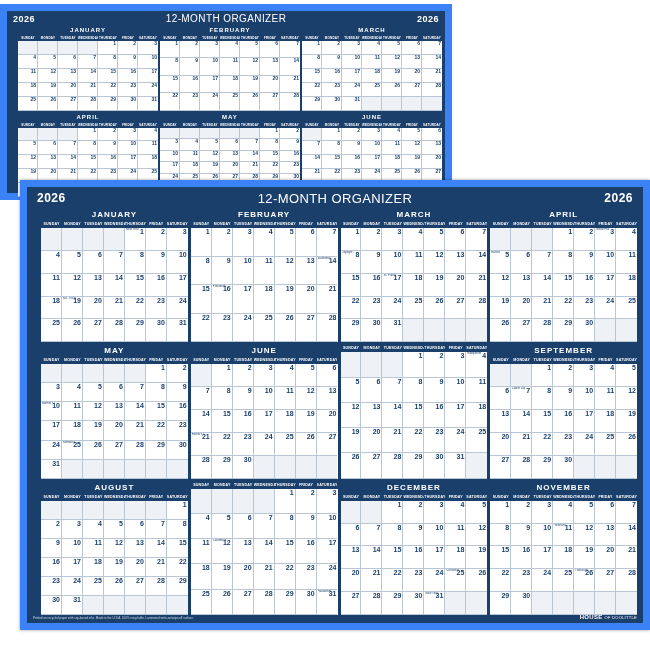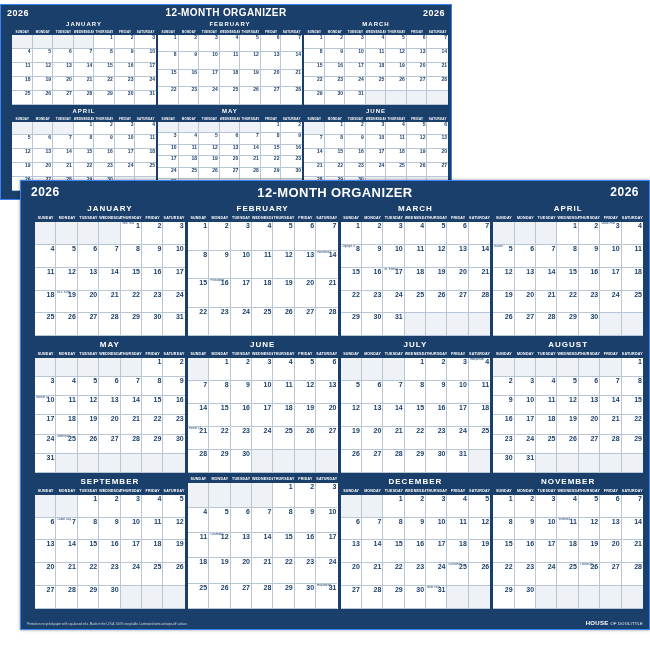--- a/index.html
+++ b/index.html
@@ -1,26 +1,26 @@
 <!DOCTYPE html>
 <html><head>
 <meta charset="utf-8">
 <style>
   html,body{margin:0;padding:0;background:#ffffff;}
   body{width:650px;height:650px;position:relative;font-family:"Liberation Sans",sans-serif;overflow:hidden;}
 
-  .poster{position:absolute;background:#1b3f6b;border:1px solid #3b82f6;box-sizing:border-box;}
+  .poster{position:absolute;background:#1b3f6b;border:7px solid #3b82f6;box-sizing:border-box;}
 
   
   #poster-back{left:0;top:4px;width:452px;height:196px;}
   #poster-front{left:20px;top:180px;width:630px;height:450px;box-shadow:0 0 3px rgba(0,0,0,.4);}
 
   .poster-head{display:flex;align-items:center;justify-content:space-between;color:#fff;}
   .poster-year{font-weight:bold;letter-spacing:.5px;}
-  .poster-title{font-weight:bold;letter-spacing:.4px;text-transform:uppercase;}
+  .poster-title{font-weight:normal;letter-spacing:.4px;text-transform:uppercase;}
 
   .grid{display:grid;gap:2px;margin-left:8px;}
 
   .month{background:#ffffff;display:flex;flex-direction:column;overflow:hidden;}
   .month-title{background:#1b3f6b;color:#fff;text-align:center;font-weight:bold;letter-spacing:1px;text-transform:uppercase;}
   .dow{display:grid;grid-template-columns:repeat(7,1fr);background:#1b3f6b;color:#fff;}
   .dow span{text-align:center;font-weight:bold;letter-spacing:.2px;overflow:hidden;white-space:nowrap;}
   .days{display:grid;grid-template-columns:repeat(7,1fr);flex:1;}
   .day{border-right:1px solid #b9c6d6;border-bottom:1px solid #b9c6d6;position:relative;color:#1b3f6b;}
   .day:nth-child(7n){border-right:none;}
@@ -1389,21 +1389,20 @@
           <div class="day">
             <span class="n">30</span>
           </div>
           <div class="day blank"></div>
           <div class="day blank"></div>
           <div class="day blank"></div>
           <div class="day blank"></div>
         </div>
       </div>
       <div class="month">
-        <div class="month-title">July</div>
         <div class="dow">
           <span>SUNDAY</span>
           <span>MONDAY</span>
           <span>TUESDAY</span>
           <span>WEDNESDAY</span>
           <span>THURSDAY</span>
           <span>FRIDAY</span>
           <span>SATURDAY</span>
         </div>
         <div class="days">
@@ -1497,20 +1496,130 @@
           </div>
           <div class="day">
             <span class="n">29</span>
           </div>
           <div class="day">
             <span class="n">30</span>
           </div>
           <div class="day">
             <span class="n">31</span>
           </div>
+          <div class="day blank"></div>
+        </div>
+      </div>
+      <div class="month">
+        <div class="month-title">September</div>
+        <div class="dow">
+          <span>SUNDAY</span>
+          <span>MONDAY</span>
+          <span>TUESDAY</span>
+          <span>WEDNESDAY</span>
+          <span>THURSDAY</span>
+          <span>FRIDAY</span>
+          <span>SATURDAY</span>
+        </div>
+        <div class="days">
+          <div class="day blank"></div>
+          <div class="day blank"></div>
+          <div class="day">
+            <span class="n">1</span>
+          </div>
+          <div class="day">
+            <span class="n">2</span>
+          </div>
+          <div class="day">
+            <span class="n">3</span>
+          </div>
+          <div class="day">
+            <span class="n">4</span>
+          </div>
+          <div class="day">
+            <span class="n">5</span>
+          </div>
+          <div class="day">
+            <span class="n">6</span>
+          </div>
+          <div class="day">
+            <span class="ev">Labor Day</span>
+            <span class="n">7</span>
+          </div>
+          <div class="day">
+            <span class="n">8</span>
+          </div>
+          <div class="day">
+            <span class="n">9</span>
+          </div>
+          <div class="day">
+            <span class="n">10</span>
+          </div>
+          <div class="day">
+            <span class="n">11</span>
+          </div>
+          <div class="day">
+            <span class="n">12</span>
+          </div>
+          <div class="day">
+            <span class="n">13</span>
+          </div>
+          <div class="day">
+            <span class="n">14</span>
+          </div>
+          <div class="day">
+            <span class="n">15</span>
+          </div>
+          <div class="day">
+            <span class="n">16</span>
+          </div>
+          <div class="day">
+            <span class="n">17</span>
+          </div>
+          <div class="day">
+            <span class="n">18</span>
+          </div>
+          <div class="day">
+            <span class="n">19</span>
+          </div>
+          <div class="day">
+            <span class="n">20</span>
+          </div>
+          <div class="day">
+            <span class="n">21</span>
+          </div>
+          <div class="day">
+            <span class="n">22</span>
+          </div>
+          <div class="day">
+            <span class="n">23</span>
+          </div>
+          <div class="day">
+            <span class="n">24</span>
+          </div>
+          <div class="day">
+            <span class="n">25</span>
+          </div>
+          <div class="day">
+            <span class="n">26</span>
+          </div>
+          <div class="day">
+            <span class="n">27</span>
+          </div>
+          <div class="day">
+            <span class="n">28</span>
+          </div>
+          <div class="day">
+            <span class="n">29</span>
+          </div>
+          <div class="day">
+            <span class="n">30</span>
+          </div>
+          <div class="day blank"></div>
+          <div class="day blank"></div>
           <div class="day blank"></div>
         </div>
       </div>
       <div class="month">
         <div class="month-title">August</div>
         <div class="dow">
           <span>SUNDAY</span>
           <span>MONDAY</span>
           <span>TUESDAY</span>
           <span>WEDNESDAY</span>
@@ -1619,130 +1728,20 @@
             <span class="n">31</span>
           </div>
           <div class="day blank"></div>
           <div class="day blank"></div>
           <div class="day blank"></div>
           <div class="day blank"></div>
           <div class="day blank"></div>
         </div>
       </div>
       <div class="month">
-        <div class="month-title">September</div>
-        <div class="dow">
-          <span>SUNDAY</span>
-          <span>MONDAY</span>
-          <span>TUESDAY</span>
-          <span>WEDNESDAY</span>
-          <span>THURSDAY</span>
-          <span>FRIDAY</span>
-          <span>SATURDAY</span>
-        </div>
-        <div class="days">
-          <div class="day blank"></div>
-          <div class="day blank"></div>
-          <div class="day">
-            <span class="n">1</span>
-          </div>
-          <div class="day">
-            <span class="n">2</span>
-          </div>
-          <div class="day">
-            <span class="n">3</span>
-          </div>
-          <div class="day">
-            <span class="n">4</span>
-          </div>
-          <div class="day">
-            <span class="n">5</span>
-          </div>
-          <div class="day">
-            <span class="n">6</span>
-          </div>
-          <div class="day">
-            <span class="ev">Labor Day</span>
-            <span class="n">7</span>
-          </div>
-          <div class="day">
-            <span class="n">8</span>
-          </div>
-          <div class="day">
-            <span class="n">9</span>
-          </div>
-          <div class="day">
-            <span class="n">10</span>
-          </div>
-          <div class="day">
-            <span class="n">11</span>
-          </div>
-          <div class="day">
-            <span class="n">12</span>
-          </div>
-          <div class="day">
-            <span class="n">13</span>
-          </div>
-          <div class="day">
-            <span class="n">14</span>
-          </div>
-          <div class="day">
-            <span class="n">15</span>
-          </div>
-          <div class="day">
-            <span class="n">16</span>
-          </div>
-          <div class="day">
-            <span class="n">17</span>
-          </div>
-          <div class="day">
-            <span class="n">18</span>
-          </div>
-          <div class="day">
-            <span class="n">19</span>
-          </div>
-          <div class="day">
-            <span class="n">20</span>
-          </div>
-          <div class="day">
-            <span class="n">21</span>
-          </div>
-          <div class="day">
-            <span class="n">22</span>
-          </div>
-          <div class="day">
-            <span class="n">23</span>
-          </div>
-          <div class="day">
-            <span class="n">24</span>
-          </div>
-          <div class="day">
-            <span class="n">25</span>
-          </div>
-          <div class="day">
-            <span class="n">26</span>
-          </div>
-          <div class="day">
-            <span class="n">27</span>
-          </div>
-          <div class="day">
-            <span class="n">28</span>
-          </div>
-          <div class="day">
-            <span class="n">29</span>
-          </div>
-          <div class="day">
-            <span class="n">30</span>
-          </div>
-          <div class="day blank"></div>
-          <div class="day blank"></div>
-          <div class="day blank"></div>
-        </div>
-      </div>
-      <div class="month">
         <div class="dow">
           <span>SUNDAY</span>
           <span>MONDAY</span>
           <span>TUESDAY</span>
           <span>WEDNESDAY</span>
           <span>THURSDAY</span>
           <span>FRIDAY</span>
           <span>SATURDAY</span>
         </div>
         <div class="days">

